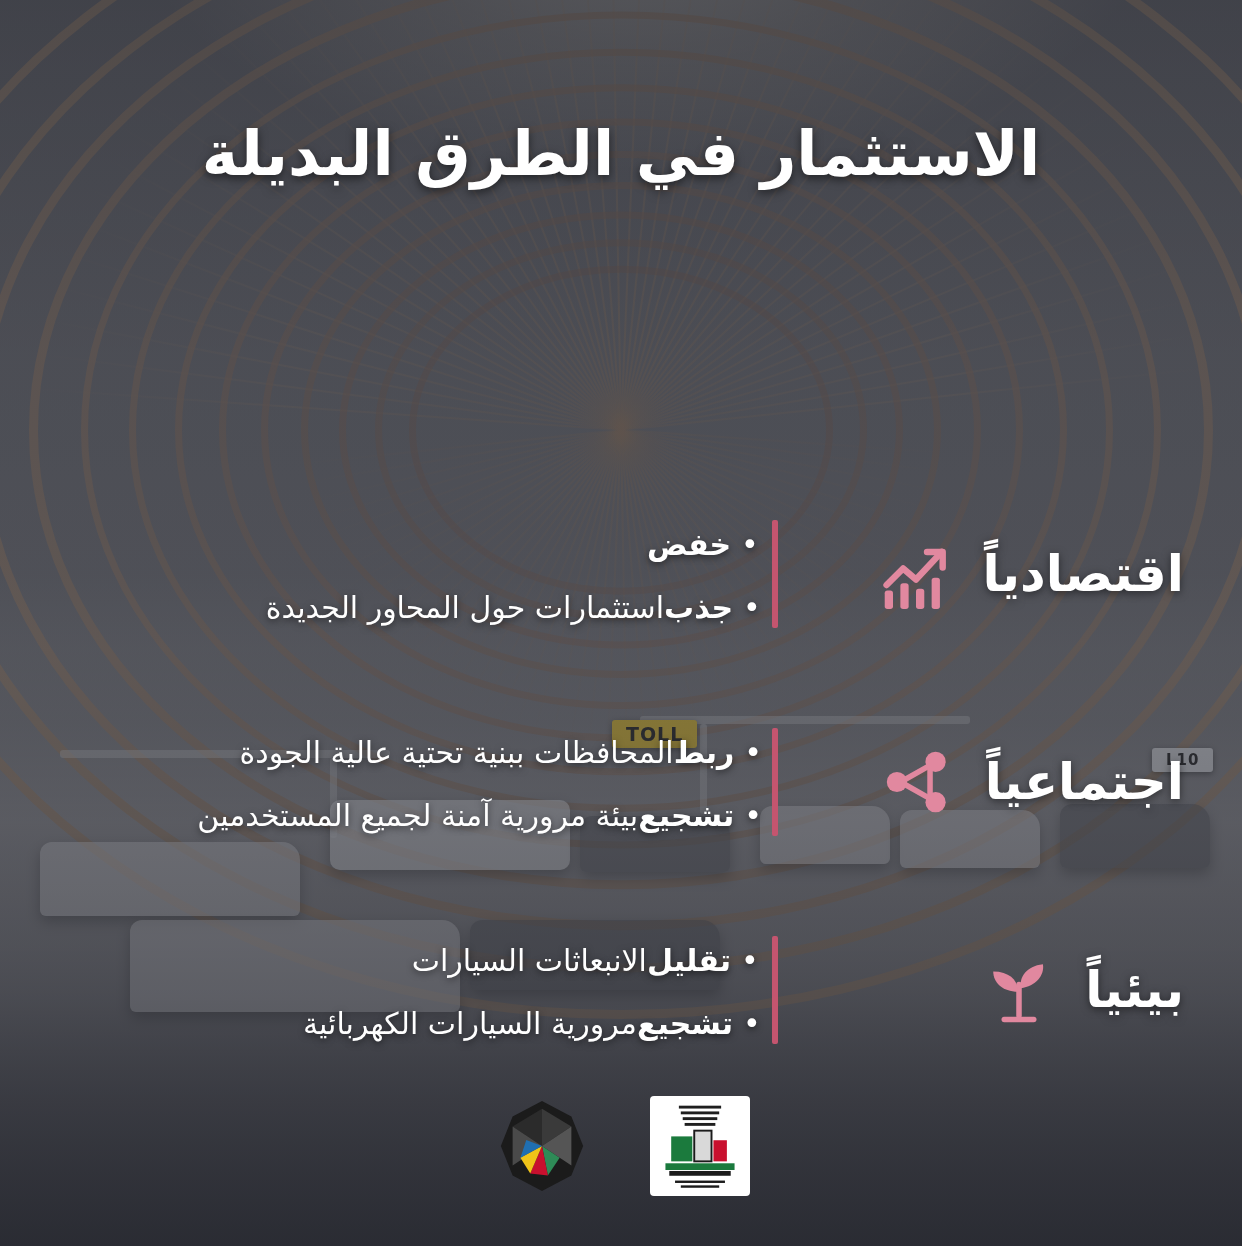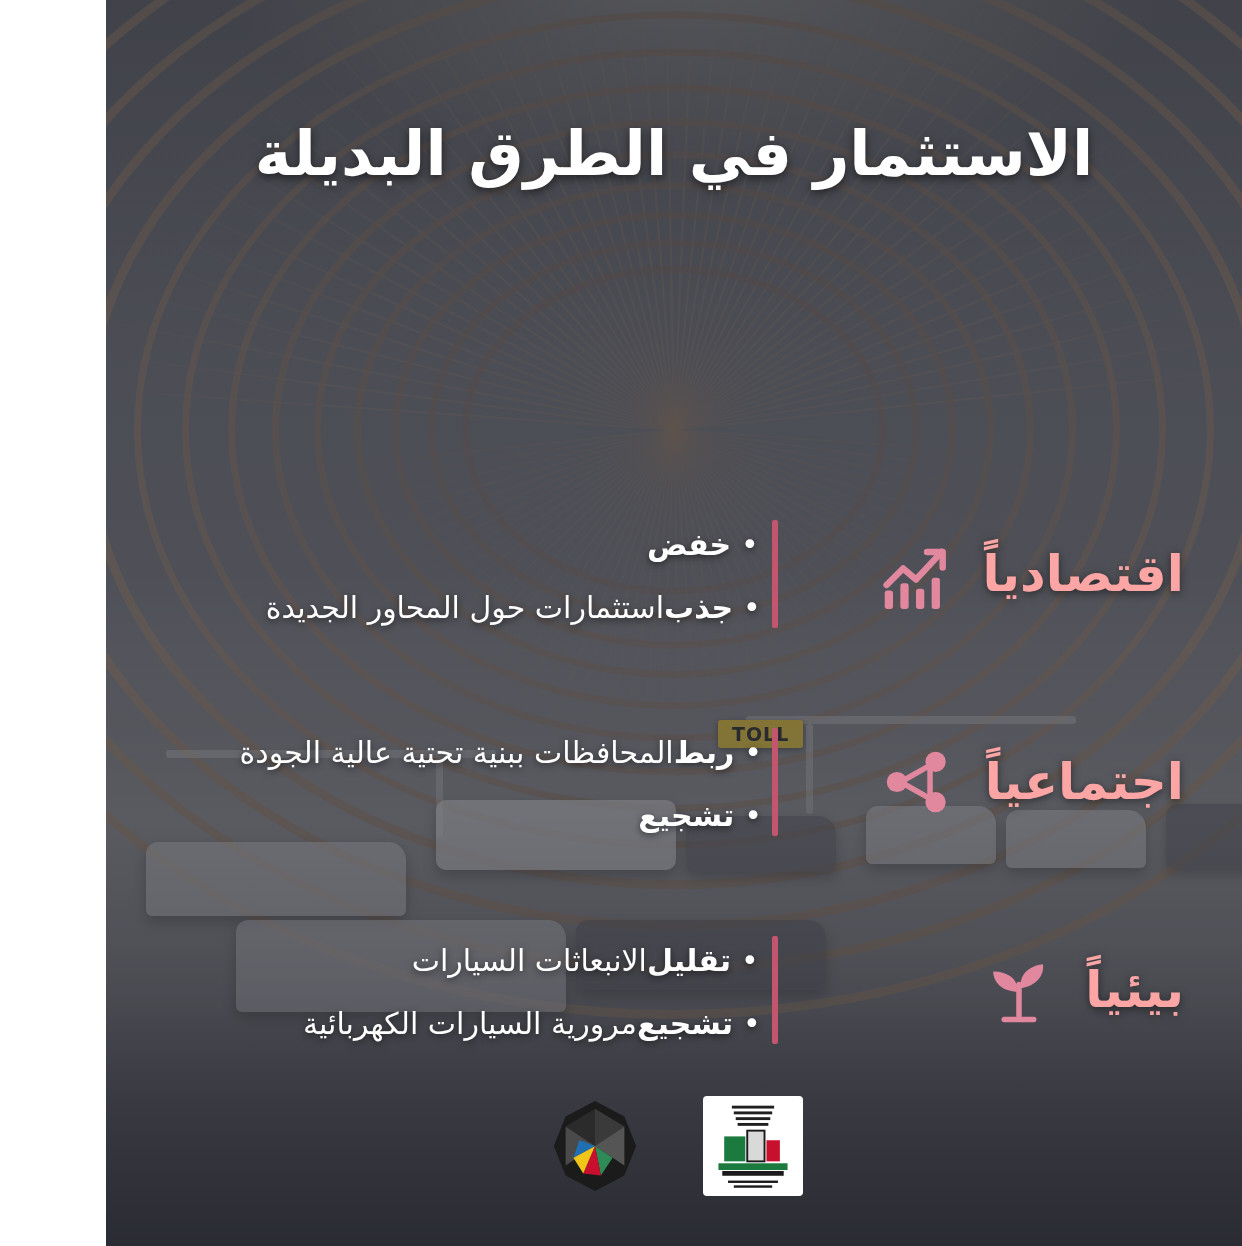--- a/index.html
+++ b/index.html
@@ -9,21 +9,21 @@
   }
   body {
     width: 1242px;
     height: 1246px;
     overflow: hidden;
     font-family: "DejaVu Sans", "Liberation Sans", sans-serif;
   }
 
   .poster {
     position: relative;
-    width: 1136px;
+    width: 1242px;
     height: 1246px;
     overflow: hidden;
     background: #3b3c42;
   }
 
   
   .bg {
     position: absolute;
     inset: 0;
     background:
@@ -178,21 +178,21 @@
     flex-direction: row;
     align-items: center;
     gap: 18px;
     width: 380px;
     justify-content: flex-start;
   }
 
   .cat-label {
     font-size: 50px;
     font-weight: bold;
-    color: #fca5a5;
+    color: #ffffff;
     text-shadow: 0 2px 8px rgba(0,0,0,0.5);
     white-space: nowrap;
     letter-spacing: 1px;
   }
 
   .cat-icon {
     width: 96px;
     height: 96px;
     flex: 0 0 auto;
     display: flex;
@@ -432,20 +432,21 @@
         <div class="divider"></div>
         <div class="bullets">
           <div class="bullet">
             <span class="dot">•</span>
             <b>ربط</b>
             <span class="txt"> المحافظات ببنية تحتية عالية الجودة</span>
           </div>
           <div class="bullet">
             <span class="dot">•</span>
             <b>تشجيع</b>
+            <span class="txt"> بيئة مرورية آمنة لجميع المستخدمين</span>
           </div>
         </div>
       </div>
 
       <div class="row">
         <div class="cat">
           <div class="cat-label">بيئياً</div>
           <div class="cat-icon">
             <svg viewBox="0 0 100 100" width="92" height="92" aria-hidden="true">
               <g fill="#e1889f">

